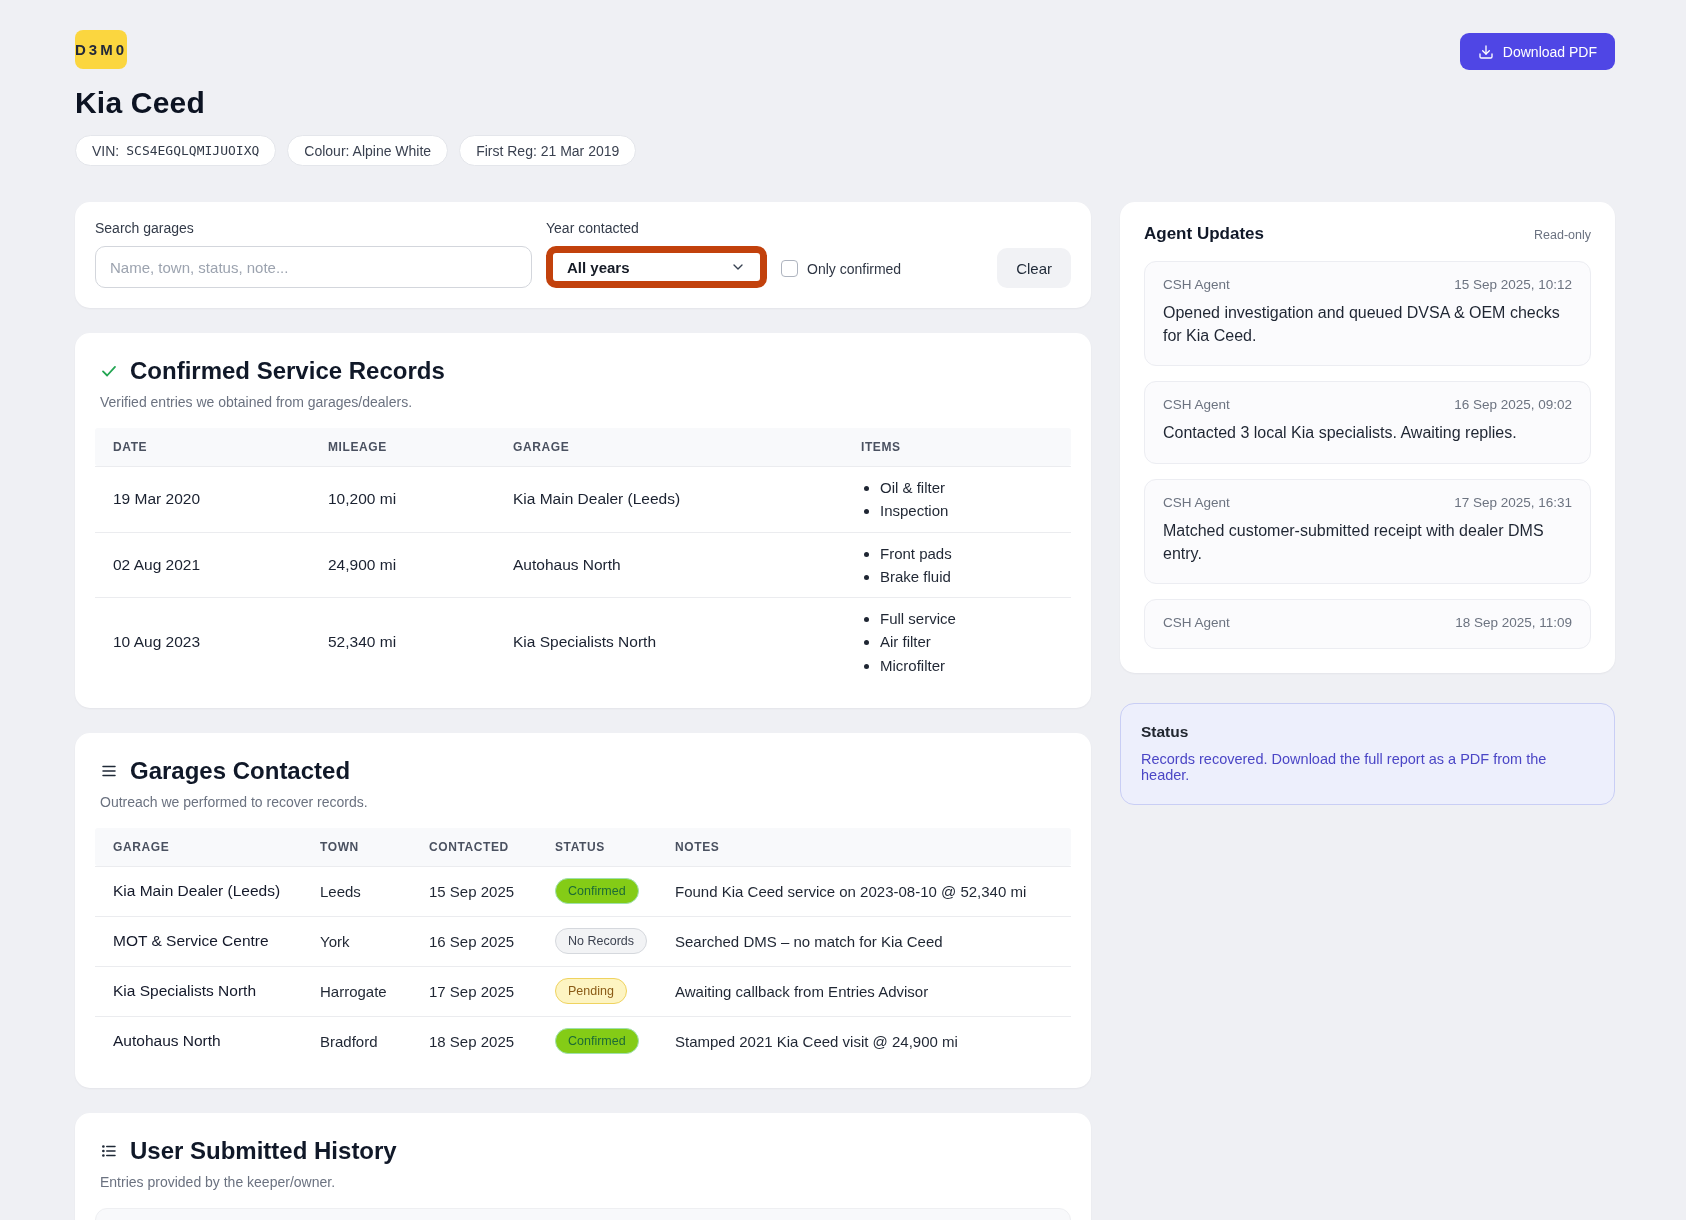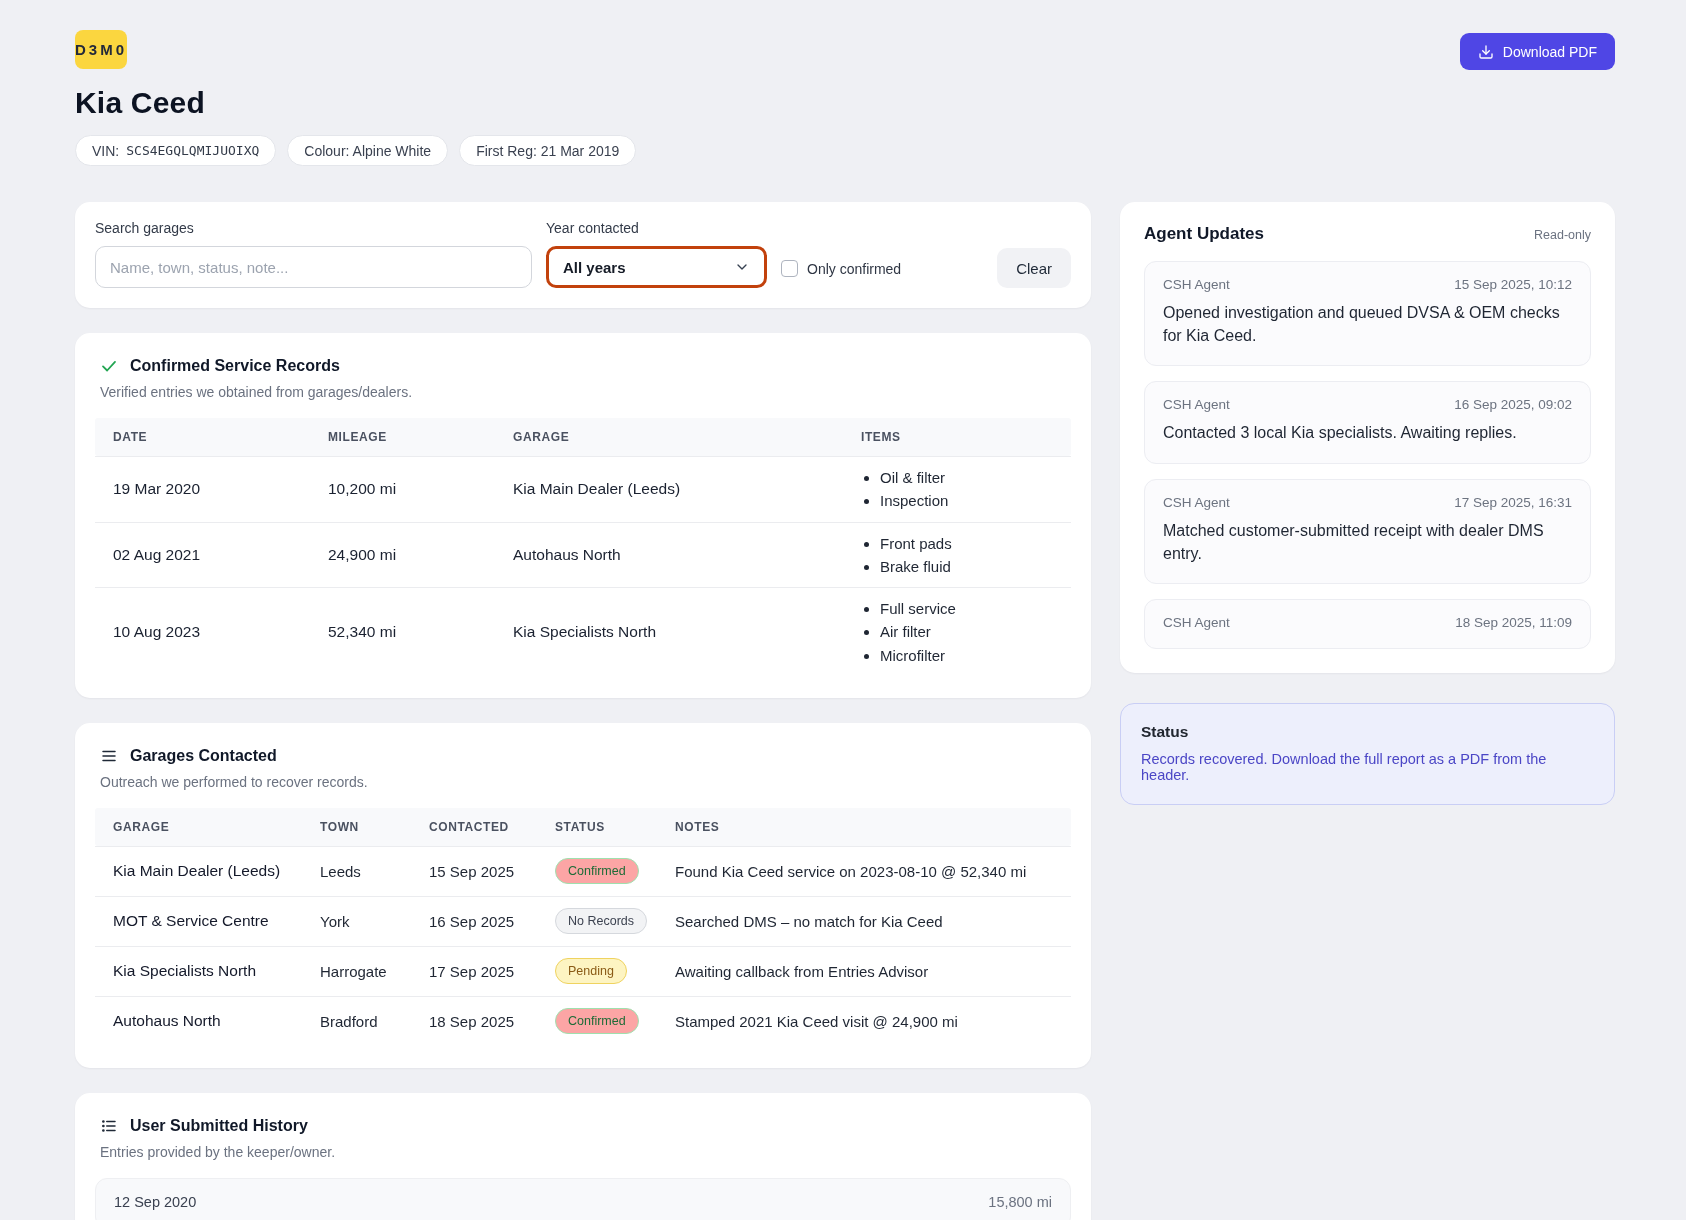--- a/index.html
+++ b/index.html
@@ -44,39 +44,39 @@
   .filter-card { padding: 18px 20px 20px; display: flex; gap: 14px; }
   .field-group { display: flex; flex-direction: column; gap: 10px; }
   .field-label { font-size: 14px; color: #333B49; }
   .text-input {
     width: 437px; height: 42px; border: 1px solid #D3D6DC; border-radius: 10px;
     padding: 0 14px; font-size: 15px; font-family: "Liberation Sans", sans-serif;
     color: #1F2633; background: #fff; outline: none;
   }
   .text-input::placeholder { color: #9CA3AF; }
   .select-box {
-    width: 221px; height: 42px; border: 3px solid #c2410c; border-radius: 10px;
+    width: 221px; height: 42px; border: 7px solid #c2410c; border-radius: 10px;
     padding: 0 14px; display: flex; align-items: center; justify-content: space-between;
     font-size: 15px; font-weight: 600; color: #151B26; background: #fff; cursor: pointer;
   }
   .checkbox-group { display: flex; align-items: center; gap: 9px; align-self: flex-end; margin-bottom: 11px; }
   .checkbox {
     width: 17px; height: 17px; border: 1.5px solid #AEB4BF; border-radius: 4px; background: #fff; cursor: pointer;
   }
   .checkbox-label { font-size: 14px; color: #2F3644; }
   .btn-clear {
     margin-left: auto; align-self: flex-end; height: 40px; padding: 0 19px;
     background: #F1F2F5; border: none; border-radius: 10px;
     font-size: 15px; color: #1F2937; font-family: "Liberation Sans", sans-serif; cursor: pointer;
   }
 
   
   .section-card { margin-top: 25px; padding: 24px 20px 22px; }
   .section-title-row { display: flex; align-items: center; gap: 12px; padding-left: 5px; }
-  .section-title { font-size: 16px; font-weight: 700; color: #101828; }
+  .section-title { font-size: 24px; font-weight: 700; color: #101828; }
   .section-subtitle { margin-top: 9px; padding-left: 5px; font-size: 14px; color: #6B7280; }
   .icon16 { width: 18px; height: 18px; flex: 0 0 auto; }
 
   
   .table { margin-top: 18px; width: 100%; border: 0; }
   .t-head { display: flex; background: #F8F9FB; border-radius: 3px; height: 38px; align-items: center; }
   .t-head .t-cell {
     font-size: 12px; font-weight: 700; letter-spacing: .6px; color: #4A5160; text-transform: uppercase;
   }
   .t-row { display: flex; align-items: center; border-top: 1px solid #EBECEF; }
@@ -90,21 +90,21 @@
 
   
   .gc-c1 { width: 207px; } .gc-c2 { width: 109px; } .gc-c3 { width: 126px; } .gc-c4 { width: 120px; } .gc-c5 { flex: 1; }
   .gc-row { height: 50px; font-size: 15px; color: #1F2633; }
   .gc-name { font-size: 15.5px; font-weight: 500; color: #14192A; }
 
   .status-badge {
     display: inline-block; padding: 5px 12px; border-radius: 999px;
     font-size: 12.5px; font-weight: 500; white-space: nowrap;
   }
-  .badge-confirmed { background: #fca5a5; border: 1px solid #9FE0AE; color: #1D6B36; }
+  .badge-confirmed { background: #84cc16; border: 1px solid #9FE0AE; color: #1D6B36; }
   .badge-none      { background: #F2F3F5; border: 1px solid #D5D8DD; color: #3C4250; }
   .badge-pending   { background: #FDF4C2; border: 1px solid #EFD35F; color: #8A5B16; }
 
   
   .entry-card {
     margin-top: 18px; background: #F8F9FB; border: 1px solid #EEEFF2; border-radius: 12px;
     padding: 15px 18px 18px;
   }
   .entry-meta { display: flex; justify-content: space-between; font-size: 14.5px; }
   .entry-date { color: #3A4150; }

